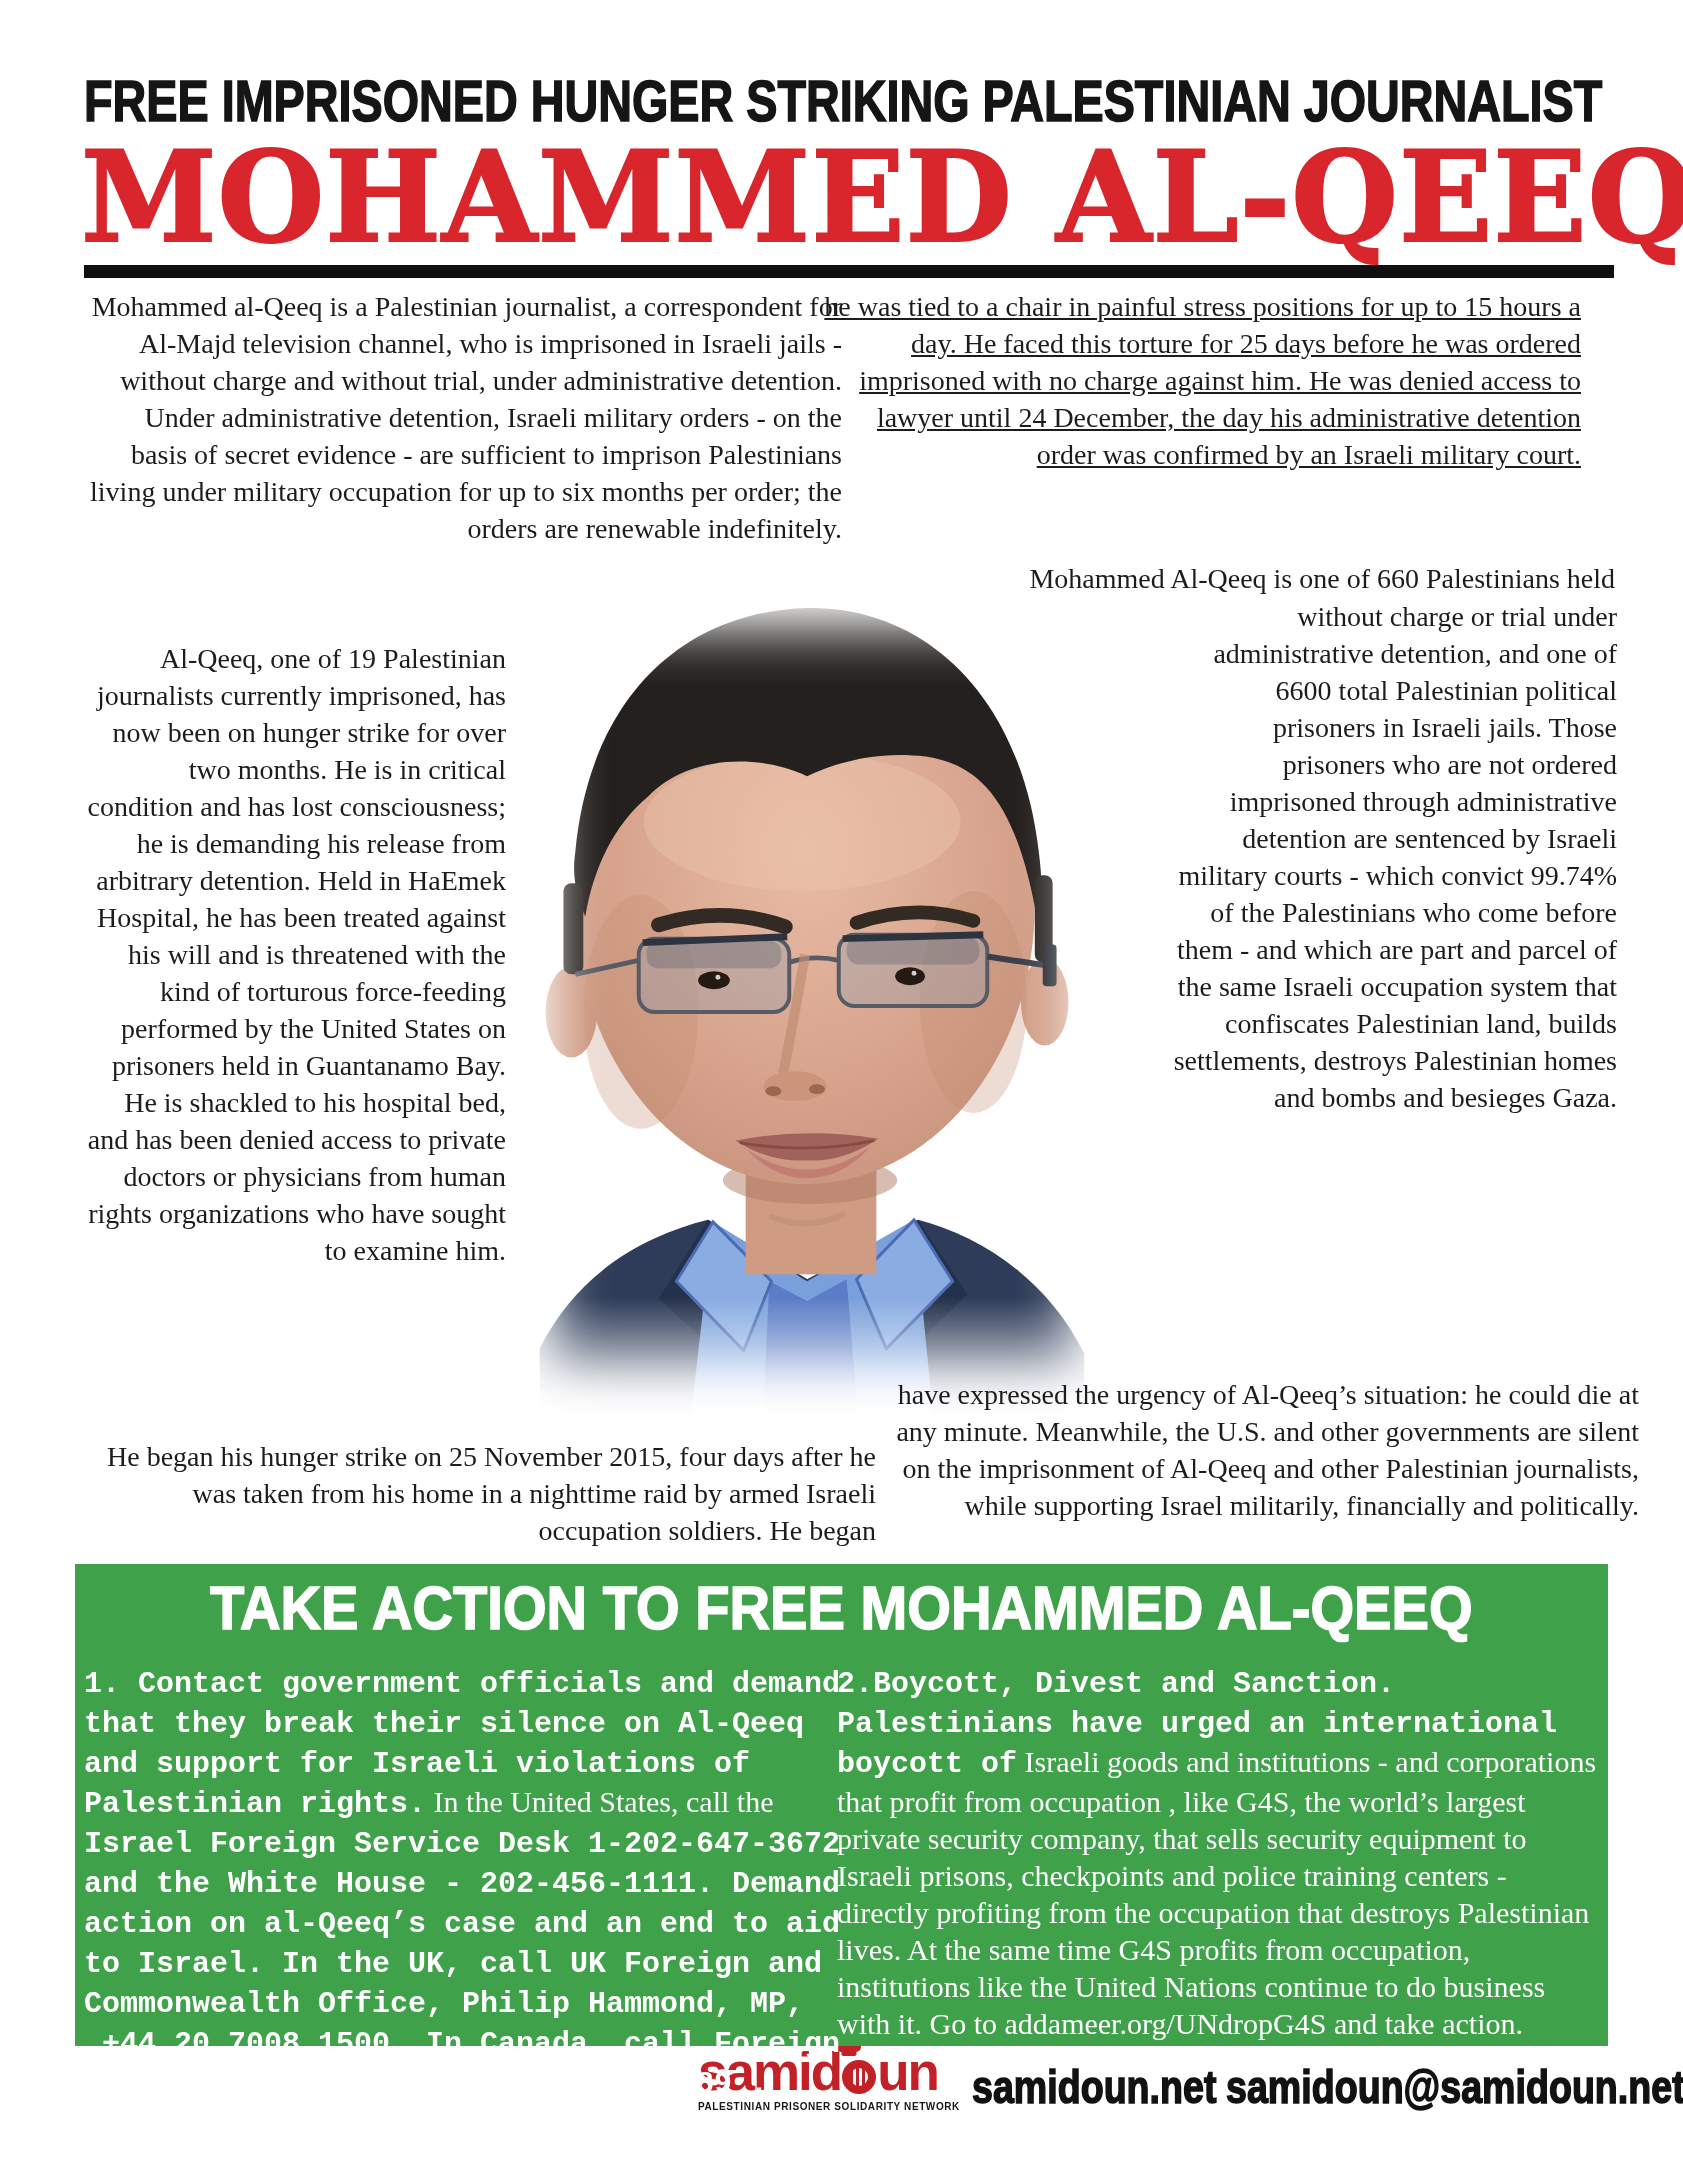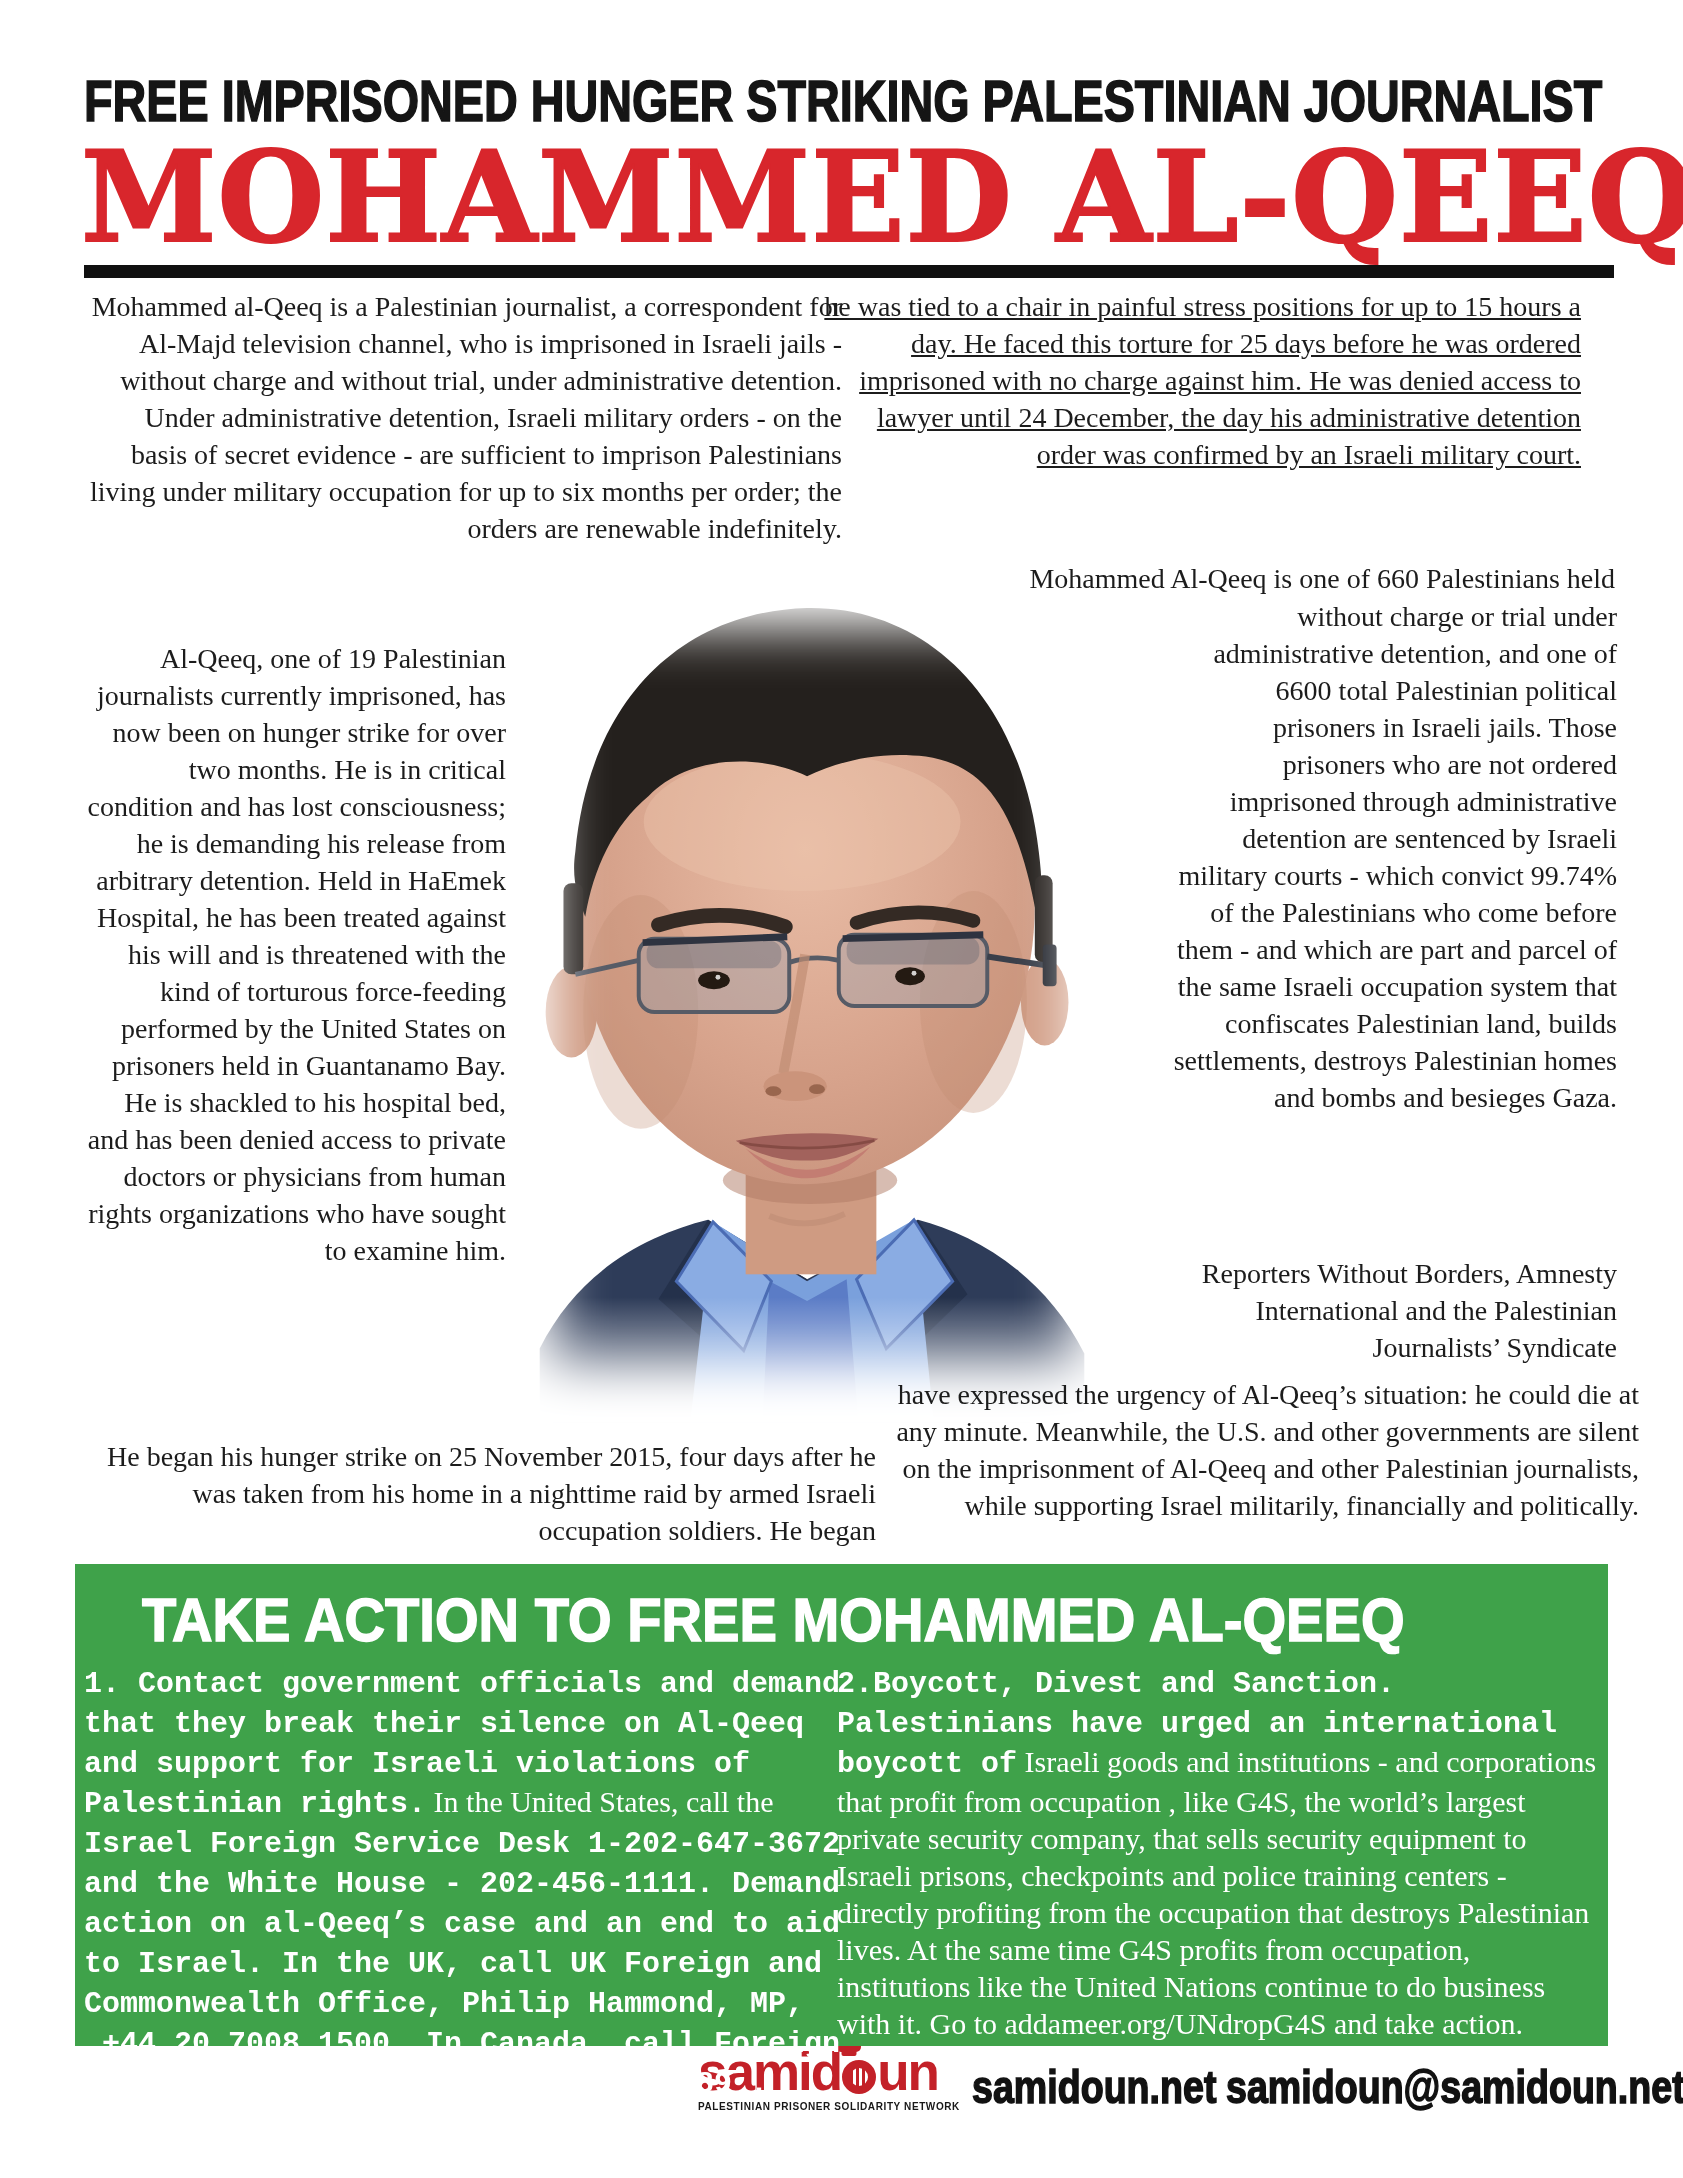--- a/index.html
+++ b/index.html
@@ -30,21 +30,21 @@
 
   
   .photo{position:absolute;left:510px;top:586px;width:606px;height:837px;z-index:1;}
   .photo svg{display:block;}
   .photo .feather{position:absolute;inset:0;box-shadow:inset 0 0 54px 42px #ffffff;pointer-events:none;}
   .body, .kicker, .red-title, .action, .foot{z-index:2;}
   .body{z-index:2;}
 
   
   .action{position:absolute;left:75px;top:1564px;width:1533px;height:482px;background:#3FA24A;}
-  .action h2{margin:12px;position:absolute;left:0;right:0;top:14px;}
+  .action h2{margin:0;position:absolute;left:0;right:0;top:14px;text-align:center;}
   .action h2 span{display:inline-block;transform:scaleX(.92);transform-origin:center;
        font-family:"Liberation Sans",sans-serif;font-weight:bold;font-size:61px;line-height:1;
        color:#ffffff;-webkit-text-stroke:1.5px #ffffff;}
   .gcol{position:absolute;top:99px;width:764px;margin:0;color:#ffffff;
         font-size:30px;line-height:37px;}
   .gcol strong{font-weight:bold;font-family:Liberation Mono, monospace;}
   .gcol .reg{font-weight:normal;}
   .gcol.left{left:9px;}
   .gcol.right{left:762px;}
 
@@ -78,21 +78,20 @@
   </h1>
   <div class="rule"></div>
 
   <p class="body p1L">Mohammed al-Qeeq is a Palestinian journalist, a correspondent for Al-Majd television channel, who is imprisoned in Israeli jails - without charge and without trial, under administrative detention. Under administrative detention, Israeli military orders - on the basis of secret evidence - are sufficient to imprison Palestinians living under military occupation for up to six months per order; the orders are renewable indefinitely.</p>
   <p class="body p2L">Al-Qeeq, one of 19 Palestinian journalists currently imprisoned, has now been on hunger strike for over two months. He is in critical condition and has lost consciousness; he is demanding his release from arbitrary detention. Held in HaEmek Hospital, he has been treated against his will and is threatened with the kind of torturous force-feeding performed by the United States on prisoners held in Guantanamo Bay. He is shackled to his hospital bed, and has been denied access to private doctors or physicians from human rights organizations who have sought to examine him.</p>
   <p class="body p3L">He began his hunger strike on 25 November 2015, four days after he was taken from his home in a nighttime raid by armed Israeli occupation soldiers. He began</p>
 
   <p class="body p1R">he was tied to a chair in painful stress positions for up to 15 hours a day. He faced this torture for 25 days before he was ordered imprisoned with no charge against him. He was denied access to lawyer until 24 December, the day his administrative detention order was confirmed by an Israeli military court.</p>
   <p class="body p2R-lead">Mohammed Al-Qeeq is one of 660 Palestinians held</p>
   <p class="body p2R">without charge or trial under administrative detention, and one of 6600 total Palestinian political prisoners in Israeli jails. Those prisoners who are not ordered imprisoned through administrative detention are sentenced by Israeli military courts - which convict 99.74% of the Palestinians who come before them - and which are part and parcel of the same Israeli occupation system that confiscates Palestinian land, builds settlements, destroys Palestinian homes and bombs and besieges Gaza.</p>
-  <p class="body p3Rn">Reporters Without Borders, Amnesty International and the Palestinian Journalists’ Syndicate</p>
   <p class="body p3Rw">have expressed the urgency of Al-Qeeq’s situation: he could die at any minute. Meanwhile, the U.S. and other governments are silent on the imprisonment of Al-Qeeq and other Palestinian journalists, while supporting Israel militarily, financially and politically.</p>
 
   <div class="photo">
     <svg width="606" height="837" viewBox="0 0 612 845">
       <defs>
         <radialGradient id="skin" cx="50%" cy="40%" r="75%">
           <stop offset="0%" stop-color="#e9bda6"></stop>
           <stop offset="55%" stop-color="#d7a38c"></stop>
           <stop offset="100%" stop-color="#c38e77"></stop>
         </radialGradient>

